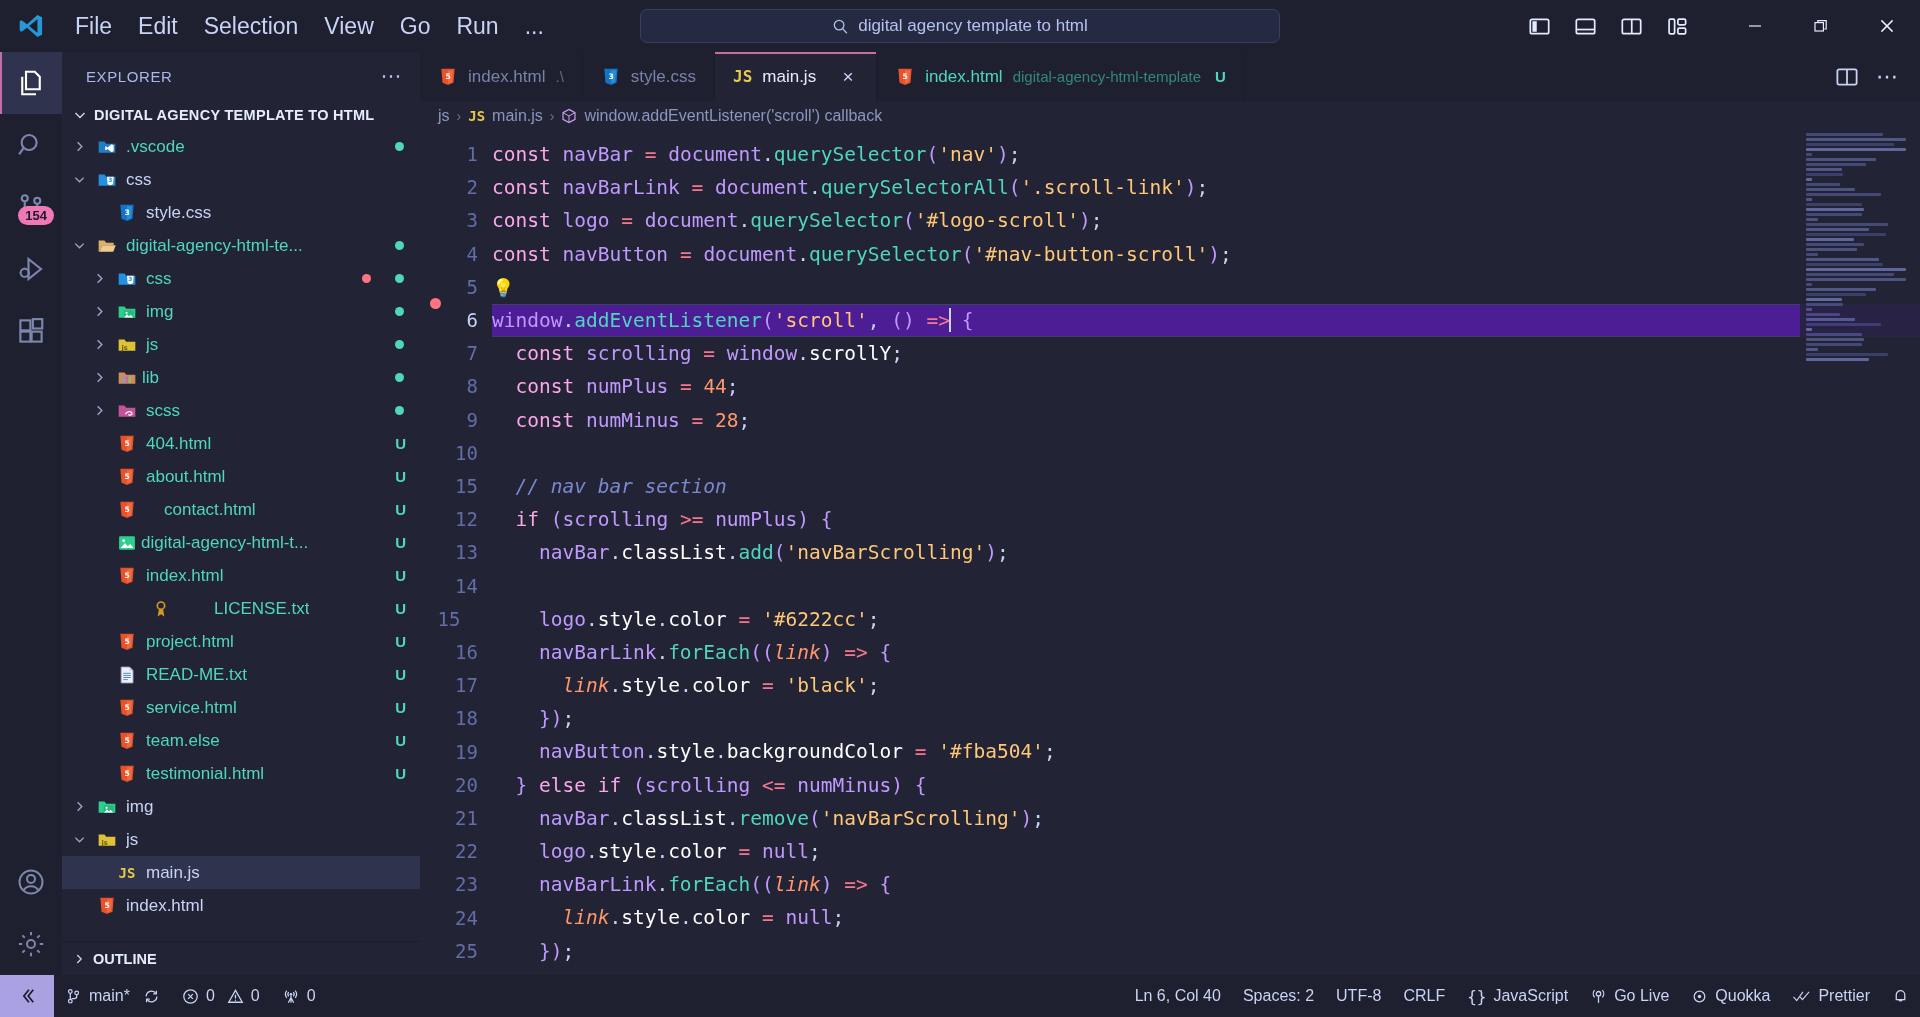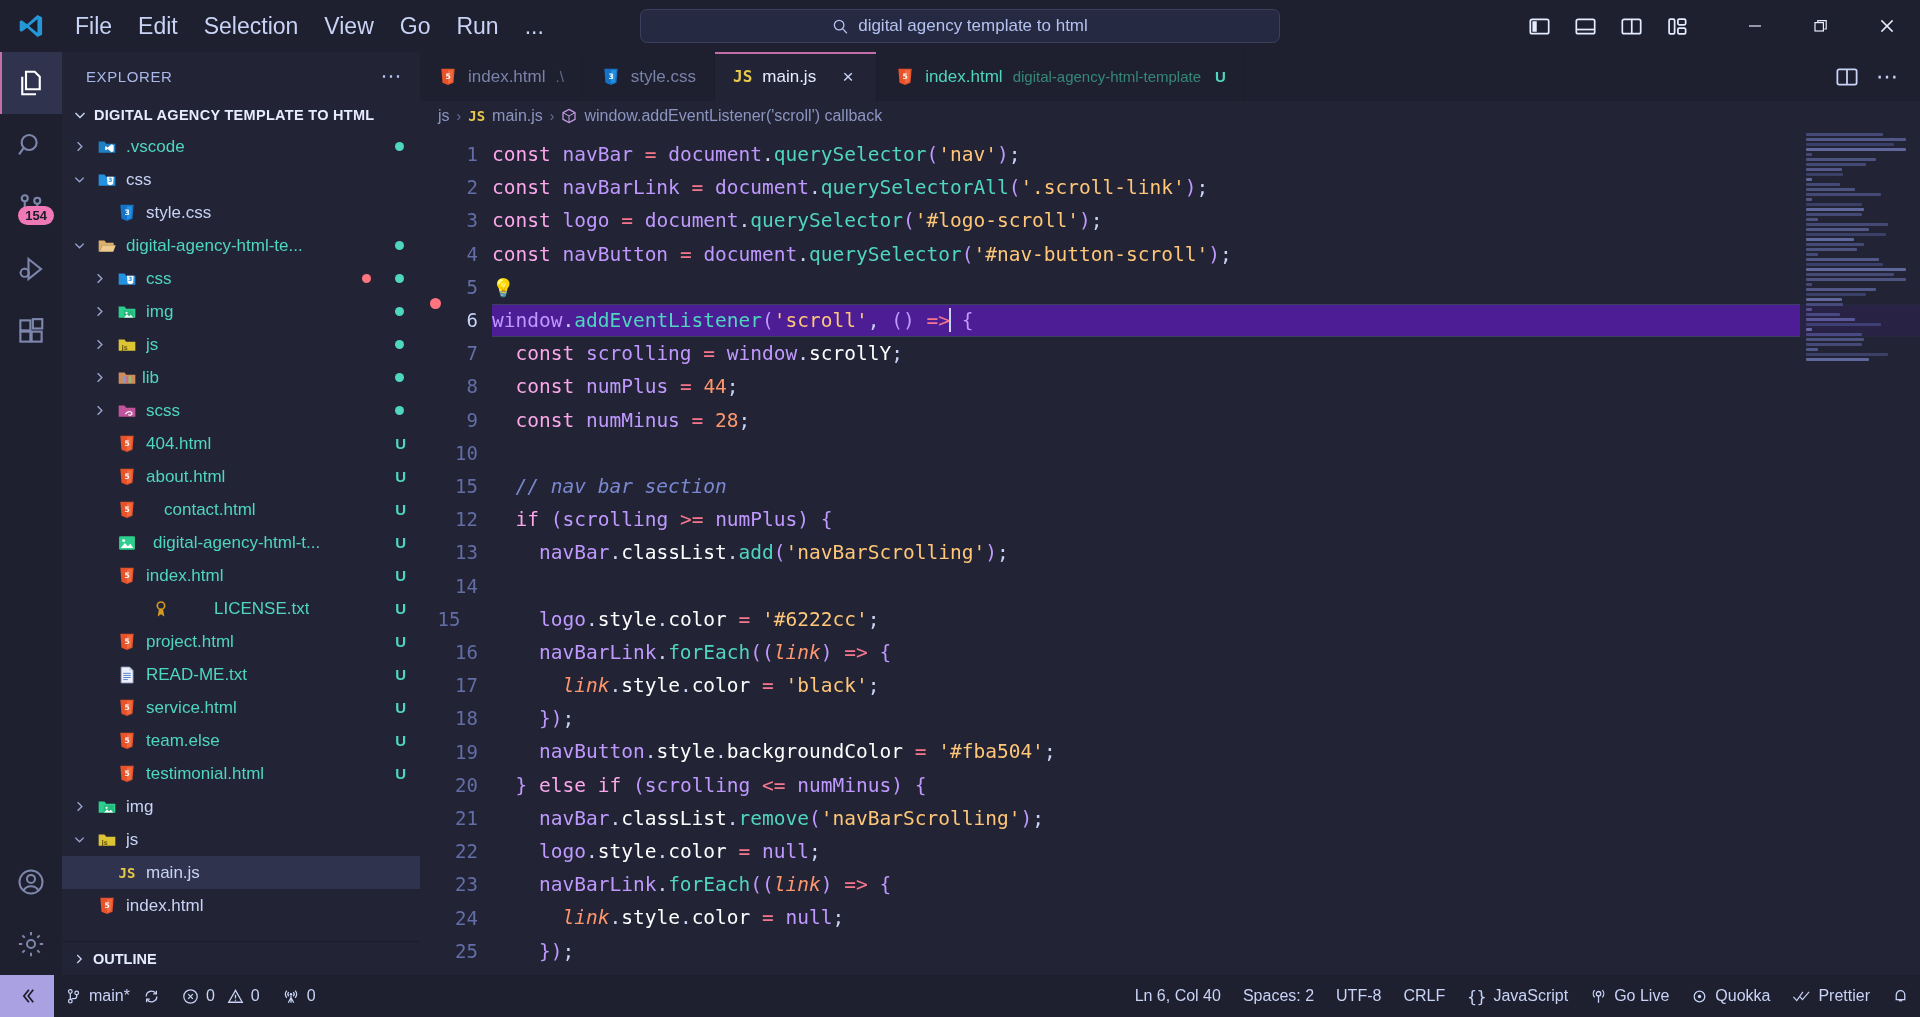--- a/index.html
+++ b/index.html
@@ -511,21 +511,21 @@
           </div>
           <div class="trow" style="padding-left: 30px;">
             <span class="twist"></span>
             <span class="ficon">
               <svg width="20" height="20" viewBox="0 0 24 24">
                 <rect x="2.5" y="4" width="19" height="16" rx="1.5" fill="#2dcf8e"></rect>
                 <circle cx="8" cy="9.2" r="1.7" fill="#fff"></circle>
                 <path d="M4.5 18 L9.5 12 L13 16 L16 13 L19.5 18 Z" fill="#fff"></path>
               </svg>
             </span>
-            <span class="tlabel name-green" style="margin-left: 13px;">digital-agency-html-t...</span>
+            <span class="tlabel name-green" style="margin-left: 1px;">digital-agency-html-t...</span>
             <span class="gstatus g-u">U</span>
           </div>
           <div class="trow" style="padding-left: 30px;">
             <span class="twist"></span>
             <span class="ficon">
               <svg width="20" height="20" viewBox="0 0 24 24">
                 <path d="M4 2 L20 2 L18.6 19 L12 21.6 L5.4 19 Z" fill="#e8522a"></path>
                 <path d="M12 4 V19.8 L16.9 18 L18 4 Z" fill="#f06b3f"></path>
                 <text x="12" y="14" font-size="9" font-family="DejaVu Sans" fill="#fff" text-anchor="middle" font-weight="bold">5</text>
               </svg>

